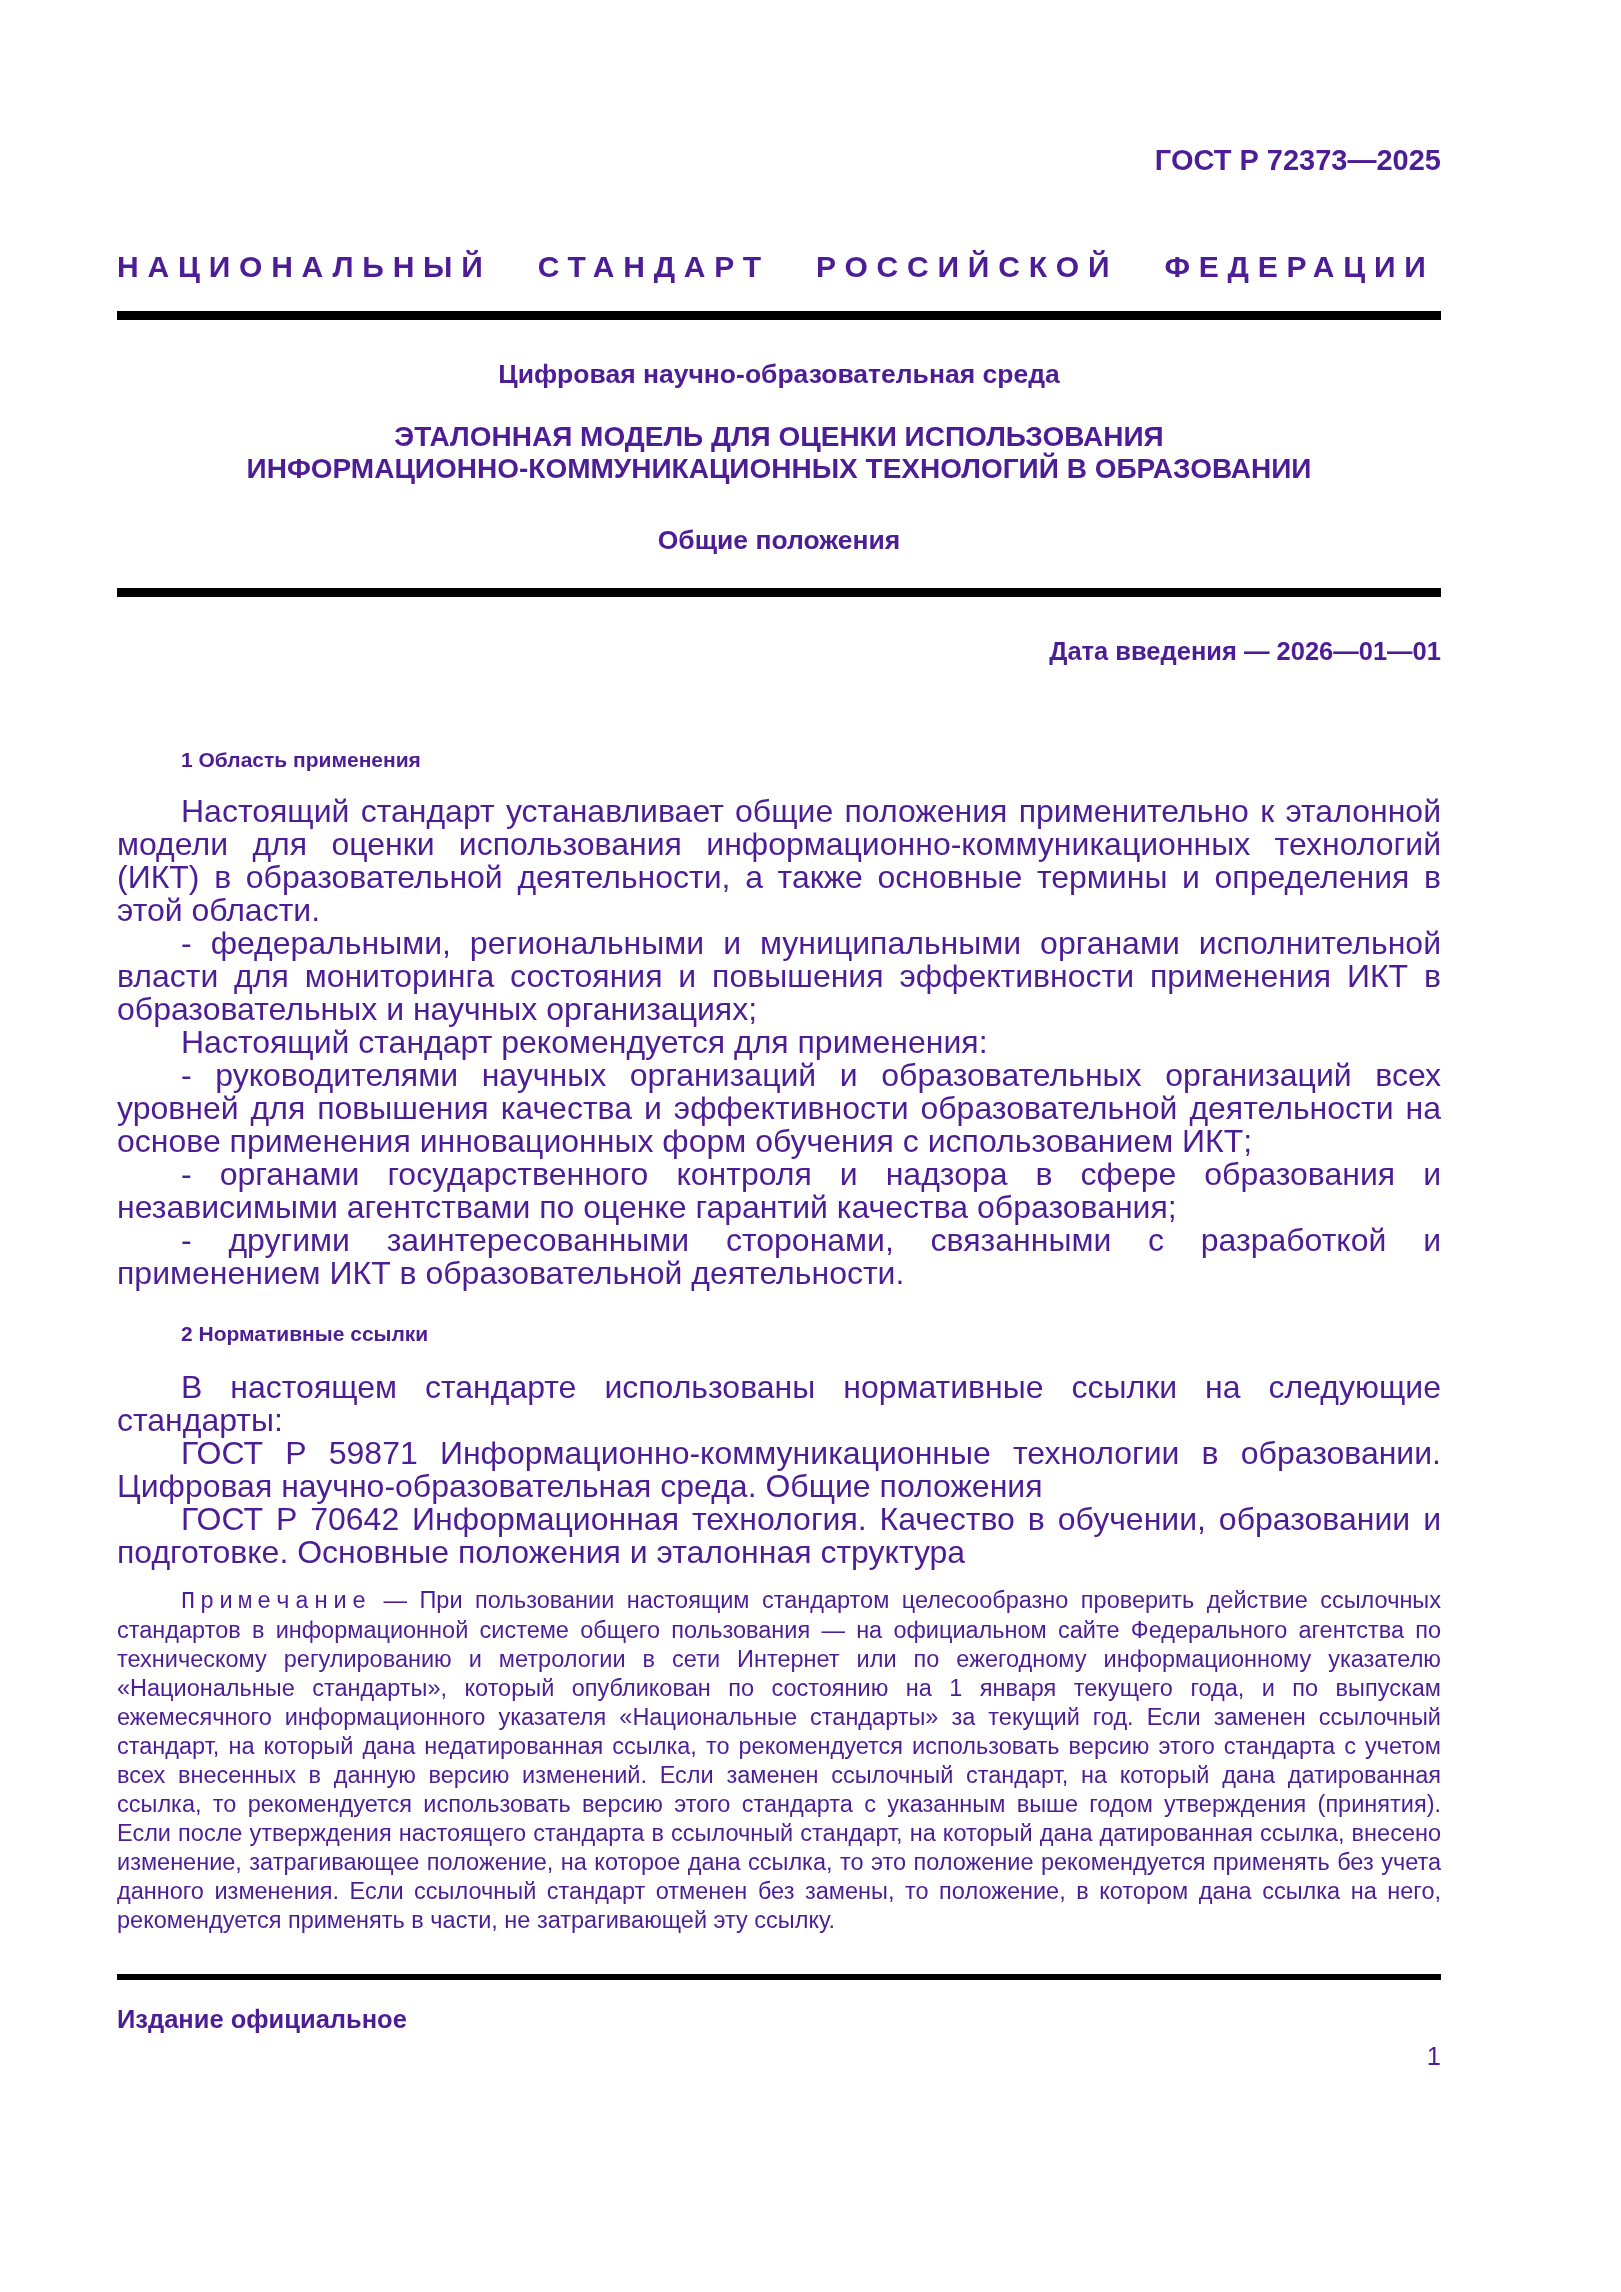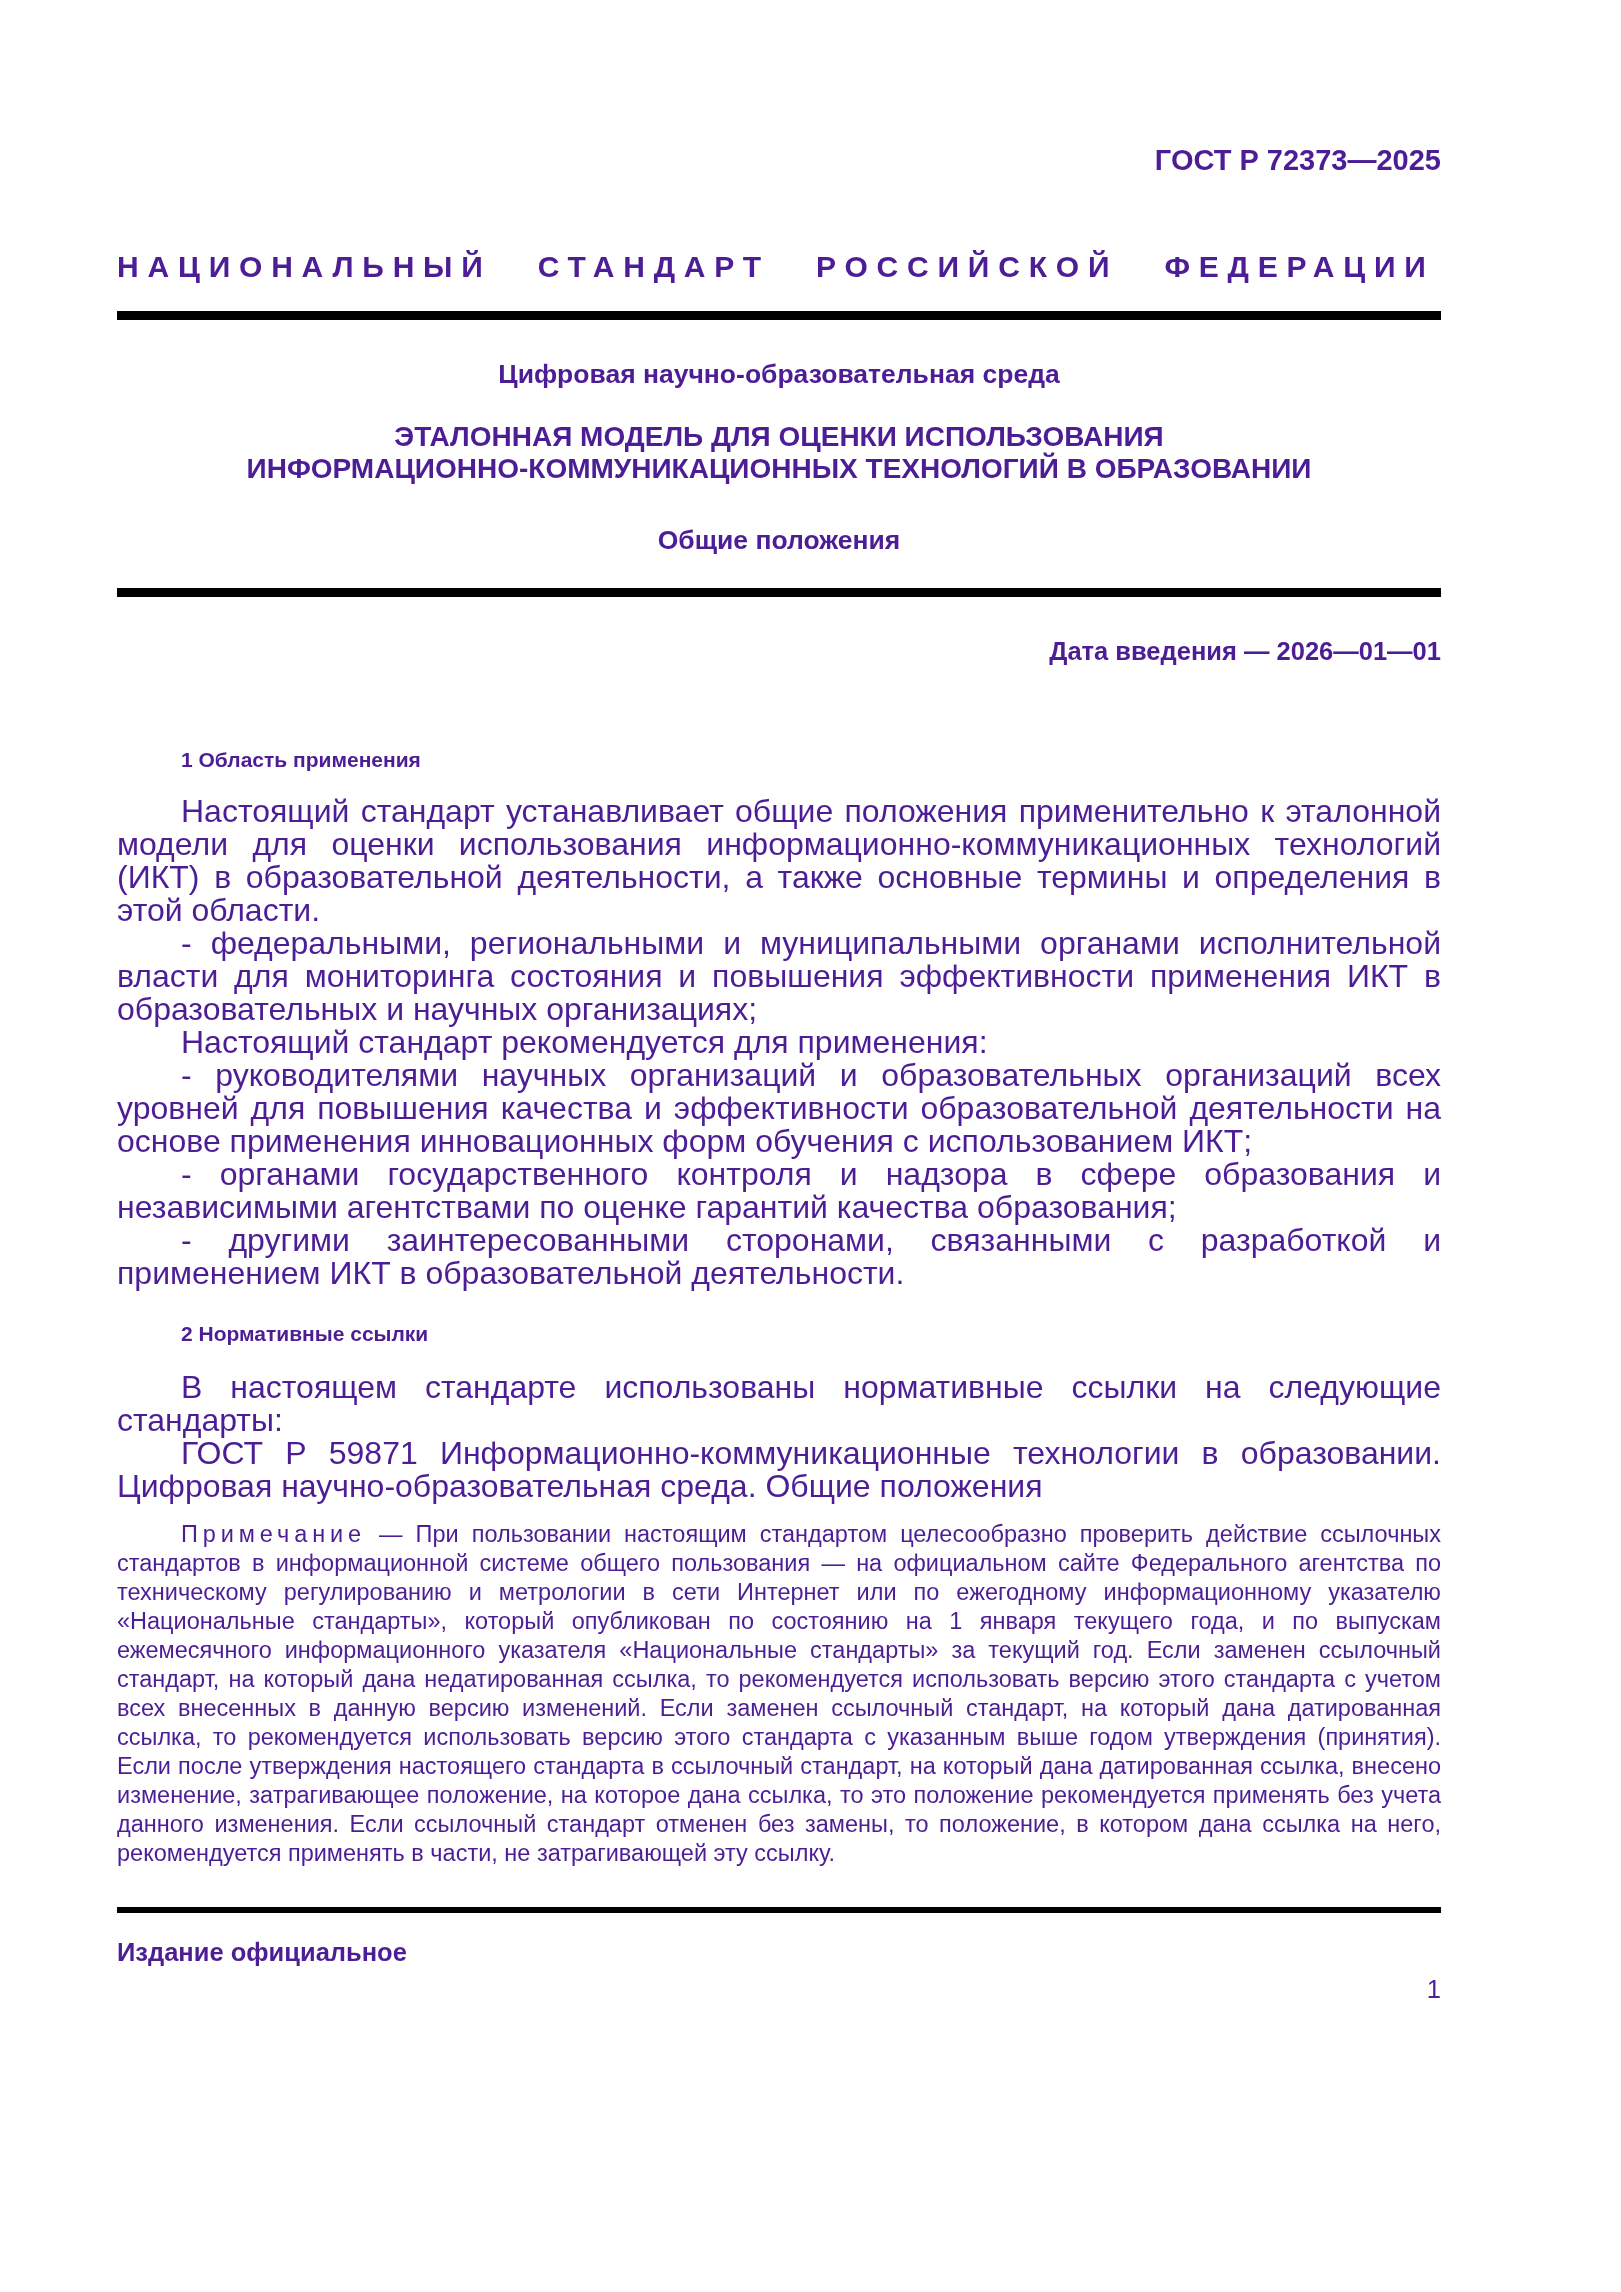--- a/index.html
+++ b/index.html
@@ -101,20 +101,21 @@
   p.body.first2 { margin-top: 19.6px; }
   p.note {
     margin: 17.6px 0 0 0;
     font-size: 23.5px;
     line-height: 29px;
     text-align: justify;
     text-indent: 64px;
   }
   .note-label {
     letter-spacing: 4.9px;
+    font-family: Liberation Mono, monospace;
   }
   .rule-bottom {
     margin-top: 39px;
     height: 5.9px;
   }
   .edition {
     margin-top: 23.5px;
     font-size: 25.5px;
     font-weight: bold;
     line-height: 31px;
@@ -158,20 +159,21 @@
     <p class="body">- федеральными, региональными и муниципальными органами исполнительной власти для мониторинга состояния и повышения эффективности применения ИКТ в образовательных и научных организациях;</p>
     <p class="body">Настоящий стандарт рекомендуется для применения:</p>
     <p class="body">- руководителями научных организаций и образовательных организаций всех уровней для повышения качества и эффективности образовательной деятельности на основе применения инновационных форм обучения с использованием ИКТ;</p>
     <p class="body">- органами государственного контроля и надзора в сфере образования и независимыми агентствами по оценке гарантий качества образования;</p>
     <p class="body">- другими заинтересованными сторонами, связанными с разработкой и применением ИКТ в образовательной деятельности.</p>
 
     <h2 class="sec-heading h2">2 Нормативные ссылки</h2>
 
     <p class="body first2">В настоящем стандарте использованы нормативные ссылки на следующие стандарты:</p>
     <p class="body">ГОСТ Р 59871 Информационно-коммуникационные технологии в образовании. Цифровая научно-образовательная среда. Общие положения</p>
+    <p class="body">ГОСТ Р 70642 Информационная технология. Качество в обучении, образовании и подготовке. Основные положения и эталонная структура</p>
 
     <p class="note">
       <span class="note-label">Примечание</span>
       <span>— При пользовании настоящим стандартом целесообразно проверить действие ссылочных стандартов в информационной системе общего пользования — на официальном сайте Федерального агентства по техническому регулированию и метрологии в сети Интернет или по ежегодному информационному указателю «Национальные стандарты», который опубликован по состоянию на 1 января текущего года, и по выпускам ежемесячного информационного указателя «Национальные стандарты» за текущий год. Если заменен ссылочный стандарт, на который дана недатированная ссылка, то рекомендуется использовать версию этого стандарта с учетом всех внесенных в данную версию изменений. Если заменен ссылочный стандарт, на который дана датированная ссылка, то рекомендуется использовать версию этого стандарта с указанным выше годом утверждения (принятия). Если после утверждения настоящего стандарта в ссылочный стандарт, на который дана датированная ссылка, внесено изменение, затрагивающее положение, на которое дана ссылка, то это положение рекомендуется применять без учета данного изменения. Если ссылочный стандарт отменен без замены, то положение, в котором дана ссылка на него, рекомендуется применять в части, не затрагивающей эту ссылку.</span>
     </p>
 
     <div class="rule rule-bottom"></div>
 
     <div class="edition">Издание официальное</div>
 

